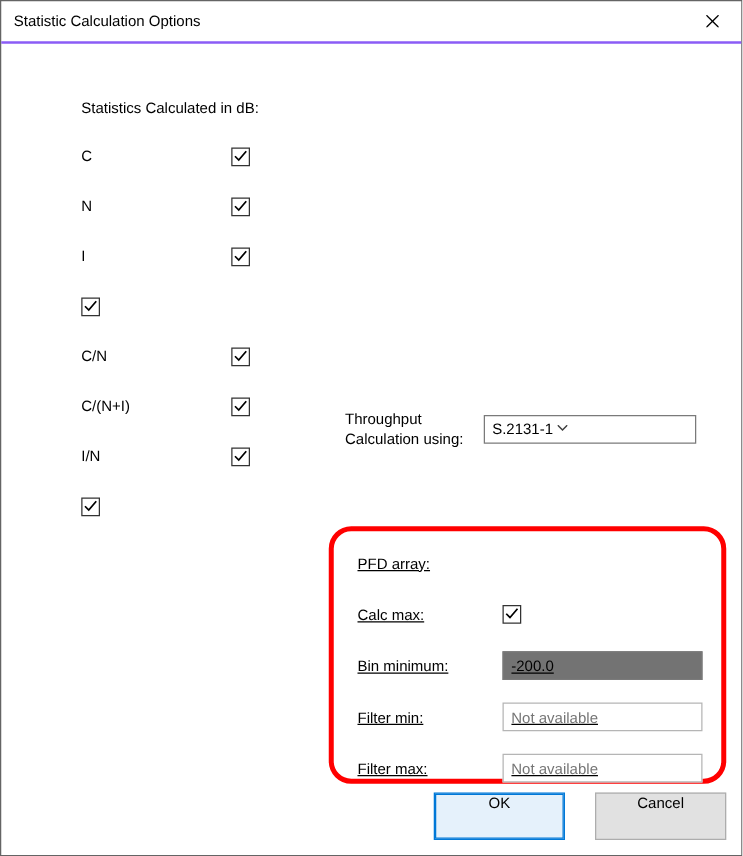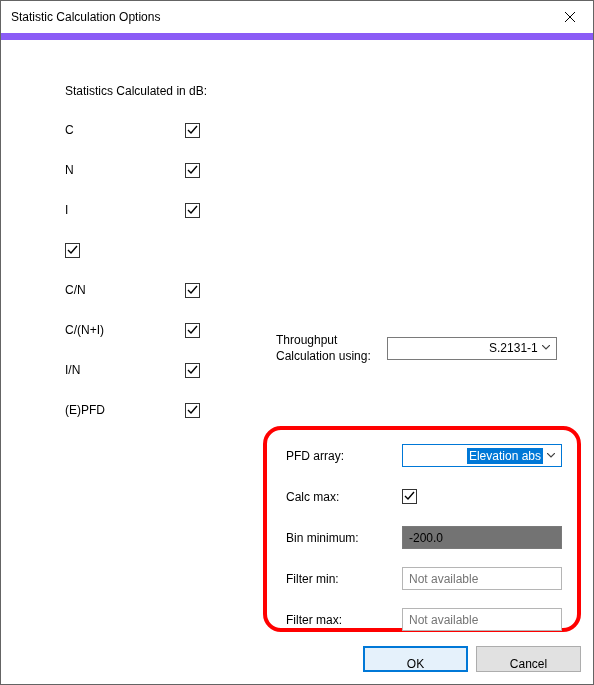--- a/index.html
+++ b/index.html
@@ -18,21 +18,21 @@
     display: flex;
     flex-direction: column;
     background: #fff;
   }
   .titlebar {
     height: 32px;
     display: flex;
     align-items: center;
     justify-content: space-between;
     padding: 0 0 0 10px;
-    border-bottom: 7px solid #8b5cf6;
+    border-bottom: 2px solid #8b5cf6;
   }
   .titlebar .title {
     font-size: 12px;
   }
   .titlebar .close {
     width: 46px;
     height: 30px;
     display: flex;
     align-items: center;
     justify-content: center;
@@ -92,21 +92,21 @@
   .throughput-block .tsel {
     margin-left: 16px;
   }
 
   .select {
     border: 1px solid #7a7a7a;
     height: 23px;
     box-sizing: border-box;
     display: flex;
     align-items: center;
-    justify-content: flex-end;
+    justify-content: flex-start;
     padding: 0 2px 0 6px;
     background: #fff;
     min-width: 160px;
     cursor: default;
   }
   .select .sel-text { font-size: 12px; }
   .select .sel-arrow {
     width: 16px;
     display: flex;
     justify-content: center;
@@ -130,20 +130,21 @@
   }
 
   .pfd-panel {
     position: absolute;
     left: 285px;
     top: 404px;
     width: 288px;
     display: flex;
     flex-direction: column;
     gap: 18px;
+    text-decoration: underline;
   }
   .pfd-row {
     display: flex;
     align-items: center;
     height: 23px;
   }
   .pfd-row .plabel {
     width: 116px;
   }
   .tinput {
@@ -164,29 +165,30 @@
 
   .buttons {
     position: absolute;
     right: 12px;
     bottom: 12px;
     display: flex;
     gap: 8px;
   }
   .btn {
     width: 105px;
-    height: 26px;
+    height: 38px;
     border: 1px solid #adadad;
     background: #e1e1e1;
     box-sizing: border-box;
     display: flex;
-    align-items: flex-end;
+    align-items: flex-start;
     justify-content: center;
     font-size: 12px;
     cursor: default;
+    margin-left: 16px;
   }
   .btn.default {
     border: 1px solid #0078d7;
     background: #e5f1fb;
     outline: 1px solid #0078d7;
     outline-offset: -2px;
   }
 </style>
 </head>
 <body>
@@ -258,21 +260,20 @@
       </div>
       <div class="stat-row">
         <span class="stat-label">I/N</span>
         <span class="chk">
           <svg width="11" height="11" viewBox="0 0 11 11">
               <polyline points="1,5 4,8 10,1" fill="none" stroke="#000" stroke-width="1.4"></polyline>
             </svg>
         </span>
       </div>
       <div class="stat-row">
-        <span class="stat-label">(E)PFD</span>
         <span class="chk">
           <svg width="11" height="11" viewBox="0 0 11 11">
               <polyline points="1,5 4,8 10,1" fill="none" stroke="#000" stroke-width="1.4"></polyline>
             </svg>
         </span>
       </div>
     </div>
 
     <div class="throughput-block">
       <div class="tlabel">
@@ -288,28 +289,20 @@
         </span>
       </div>
     </div>
 
     <div class="highlight-box"></div>
 
     <div class="pfd-panel">
 
       <div class="pfd-row">
         <span class="plabel">PFD array:</span>
-        <div class="select sel-hi" style="width:160px; border-color:#0078d7;">
-          <span class="sel-text"><span class="sel-text-inner">Elevation abs</span></span>
-          <span class="sel-arrow">
-            <svg width="8" height="6" viewBox="0 0 8 6">
-                <polyline points="0,0 4,4 8,0" fill="none" stroke="#404040" stroke-width="1.2"></polyline>
-              </svg>
-          </span>
-        </div>
       </div>
 
       <div class="pfd-row">
         <span class="plabel">Calc max:</span>
         <span class="chk">
           <svg width="11" height="11" viewBox="0 0 11 11">
               <polyline points="1,5 4,8 10,1" fill="none" stroke="#000" stroke-width="1.4"></polyline>
             </svg>
         </span>
       </div>

